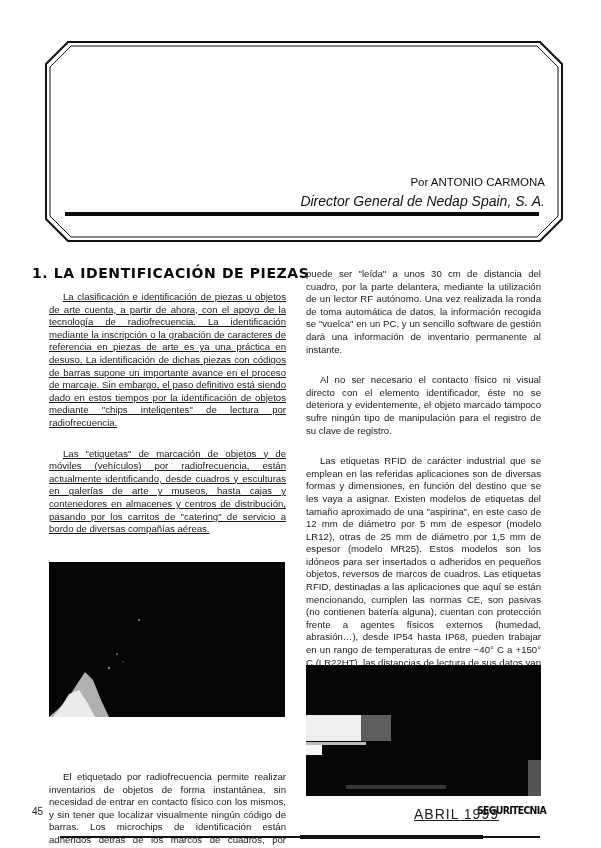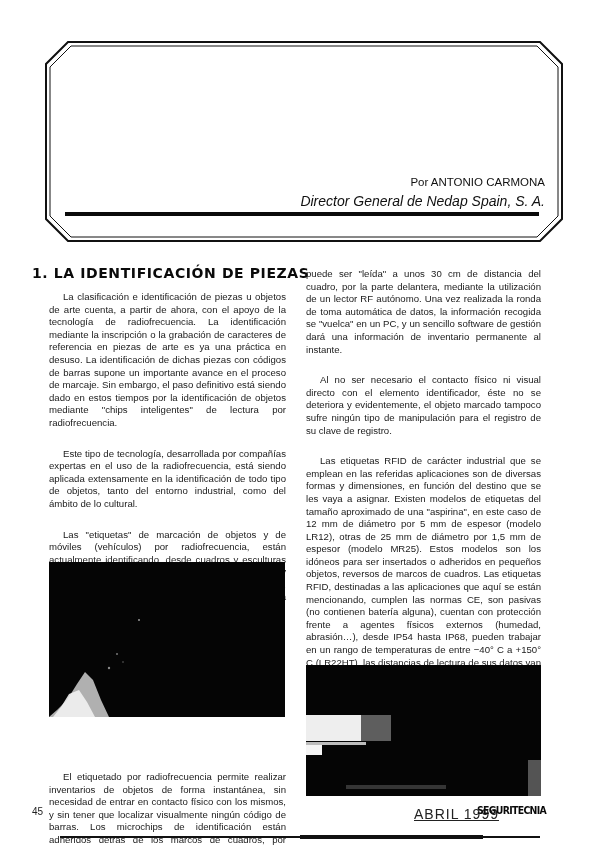--- a/index.html
+++ b/index.html
@@ -7,21 +7,21 @@
   .frame { position:absolute; left:44px; top:40px; width:520px; height:203px; }
   .frame svg { position:absolute; left:0; top:0; }
   .title { position:absolute; left:44px; top:52px; width:520px; text-align:center; font-family:"Liberation Serif", serif; font-weight:bold; font-size:27px; line-height:35px; color:#0c0c0c; letter-spacing:-0.3px; }
   .author { position:absolute; right:56px; top:176px; font-weight:normal; font-size:11.5px; color:#111; }
   .role { position:absolute; right:56px; top:193px; font-style:italic; font-size:14px; color:#111; }
   .rule { position:absolute; left:65px; top:212px; width:474px; height:4px; background:#0a0a0a; }
   .col { position:absolute; font-size:9.6px; line-height:12.6px; text-align:justify; color:#1a1a1a; }
   .col p { margin:0; text-indent:14px; }
   .col p + p { margin-top:18px; }
   .col p.noindent { text-indent:0; }
-  .left1 { left:49px; top:291px; width:237px; }
+  .left1 { left:49px; top:291px; width:237px;text-decoration:underline; }
   .left2 { left:49px; top:727px; width:237px;margin-top:44px; }
   .right1 { left:306px; top:268px; width:235px; }
   .section-heading { position:absolute; left:32px; top:265px; font-family:"DejaVu Sans", sans-serif; font-weight:bold; font-size:14px; letter-spacing:0.6px; color:#0a0a0a; }
   .photo { position:absolute; background:#050505; overflow:hidden; }
   .photo1 { left:49px; top:562px; width:236px; height:155px; }
   .photo2 { left:306px; top:665px; width:235px; height:131px; }
   .page-num { position:absolute; left:32px; top:806px; font-size:10px; color:#222; }
   .issue { position:absolute; left:414px; top:806px; font-size:14px; letter-spacing:1px; color:#222;text-decoration:underline; }
   .mag { position:absolute; left:477px; top:804px; font-family:"DejaVu Sans", sans-serif; font-weight:bold; font-size:11px; letter-spacing:-0.8px; transform:scaleX(0.85); transform-origin:left; color:#0a0a0a; }
   .bottom-rule { position:absolute; left:60px; top:836px; width:480px; height:2px; background:#111; }
@@ -41,21 +41,20 @@
 </div>
 
 <div class="author">Por ANTONIO CARMONA</div>
 <div class="role">Director General de Nedap Spain, S. A.</div>
 <div class="rule"></div>
 
 <div class="section-heading">1.  LA IDENTIFICACIÓN DE PIEZAS</div>
 
 <div class="col left1">
   <p>La clasificación e identificación de piezas u objetos de arte cuenta, a partir de ahora, con el apoyo de la tecnología de radiofrecuencia. La identificación mediante la inscripción o la grabación de caracteres de referencia en piezas de arte es ya una práctica en desuso. La identificación de dichas piezas con códigos de barras supone un importante avance en el proceso de marcaje. Sin embargo, el paso definitivo está siendo dado en estos tiempos por la identificación de objetos mediante "chips inteligentes" de lectura por radiofrecuencia.</p>
-  <p>Este tipo de tecnología, desarrollada por compañías expertas en el uso de la radiofrecuencia, está siendo aplicada extensamente en la identificación de todo tipo de objetos, tanto del entorno industrial, como del ámbito de lo cultural.</p>
   <p>Las "etiquetas" de marcación de objetos y de móviles (vehículos) por radiofrecuencia, están actualmente identificando, desde cuadros y esculturas en galerías de arte y museos, hasta cajas y contenedores en almacenes y centros de distribución, pasando por los carritos de "catering" de servicio a bordo de diversas compañías aéreas.</p>
 </div>
 
 <div class="photo photo1">
   <svg width="236" height="155">
     <polygon points="0,155 8,148 18,138 28,122 36,110 44,118 52,138 60,155" fill="#cfcfcf" opacity="0.85"></polygon>
     <polygon points="4,155 12,145 20,132 30,128 38,140 46,155" fill="#f2f2f2" opacity="0.9"></polygon>
     <circle cx="90" cy="58" r="1" fill="#999"></circle>
     <circle cx="68" cy="92" r="1" fill="#777"></circle>
     <circle cx="60" cy="106" r="1.2" fill="#888"></circle>

